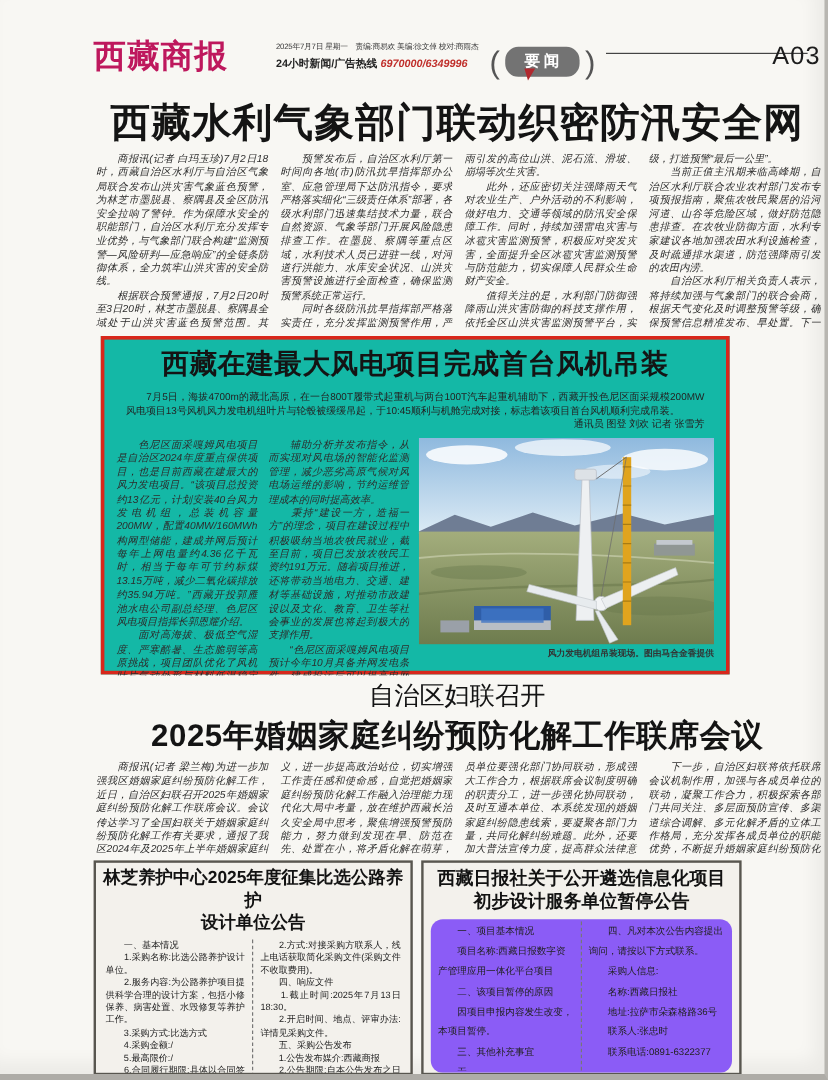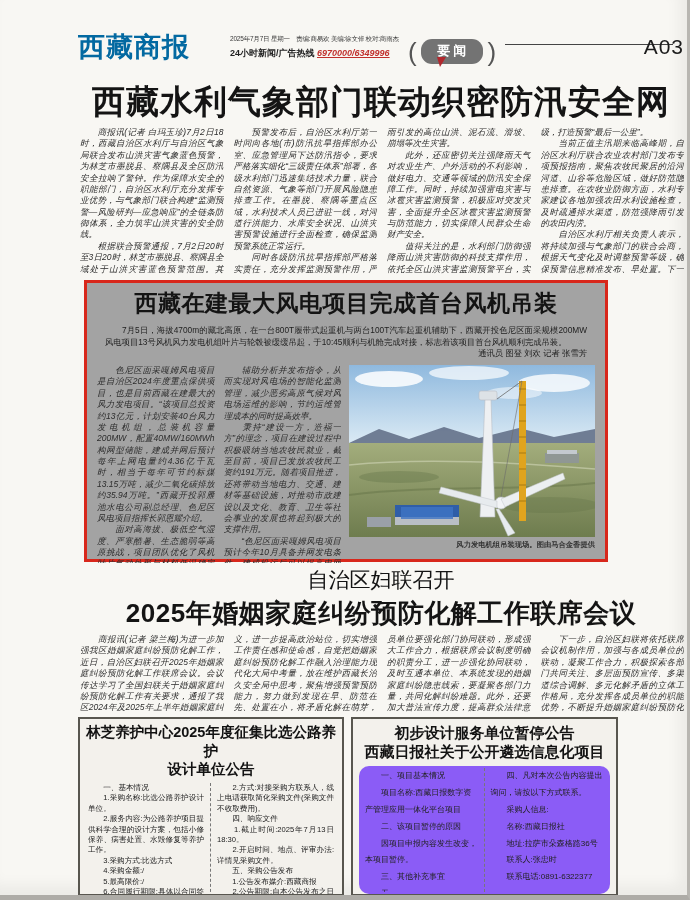--- a/index.html
+++ b/index.html
@@ -9,26 +9,26 @@
     background:#f8f7f3; overflow:hidden;
     font-family:"Liberation Sans", sans-serif; color:#222;
     border-right:3px solid #b8b6b1; border-bottom:5px solid #aeaca7;
     box-shadow: inset -8px -10px 14px rgba(0,0,0,0.05);
   }
   
   .masthead { position:absolute; top:33px; left:78px; width:606px; height:44px; }
   .logo {
     position:absolute; left:0; top:0;
     font-family:"Liberation Serif", serif; font-weight:bold;
-    font-size:27px; color:#0369a1; letter-spacing:1px; line-height:1.1;
+    font-size:27px; color:#be185d; letter-spacing:1px; line-height:1.1;
   }
   .mast-info { position:absolute; left:152px; top:2px; width:190px; }
   .mast-info .credits { font-size:6.5px; color:#3a3a3a; white-space:nowrap; letter-spacing:-0.2px; }
   .mast-info .hotline { font-size:9px; font-weight:bold; color:#222; margin-top:3px; white-space:nowrap; }
-  .mast-info .hotline .num { color:#c0302c; font-style:italic; font-weight:bold;text-decoration:underline; }
+  .mast-info .hotline .num { color:#c0302c; font-style:italic; font-weight:bold; }
   .badge-row { position:absolute; left:330px; top:4px; width:276px; height:40px; }
   .paren { font-size:26px; font-weight:normal; color:#555; line-height:30px; }
   .badge {
     position:relative; display:inline-block; background:#737373; color:#fff;
     font-size:13px; font-weight:bold; letter-spacing:3px;
     padding:3px 14px 4px 16px; border-radius:11px; vertical-align:6px;
   }
   .badge:after {
     content:""; position:absolute; left:16px; bottom:-9px;
     border:6px solid transparent; border-top:10px solid #b1282e; border-left-width:3px;
@@ -42,21 +42,21 @@
   }
   .cols { display:flex; gap:10px; }
   .col {
     flex:1; font-size:8.5px; line-height:1.34; text-align:justify;
     white-space:pre-line; overflow:hidden; color:#2c2c2c;font-style:italic;
   }
   .a1cols { position:absolute; top:127px; left:80px; width:604px; height:148px; }
   
   .wind-box {
     position:absolute; top:280px; left:84px; width:524px; height:282px;
-    border:3px solid #d8271b; background:#a3a3a3; padding:5px 10px 0 10px;
+    border:3px solid #d8271b; background:#14b8a6; padding:5px 10px 0 10px;
   }
   .wind-headline { text-align:center; font-size:23px; font-weight:bold; color:#141414; letter-spacing:0.5px; }
   .wind-intro {
     margin:5px 8px 0 8px; font-size:8.3px; line-height:1.45; text-align:justify;
     color:#222; white-space:pre-line;
   }
   .wind-byline { margin:0 8px; font-size:8.3px; text-align:right; color:#222; }
   .wind-body { display:flex; margin-top:6px; }
   .wind-cols { width:246px; height:198px; display:flex; gap:9px; }
   .photo-wrap { width:246px; margin-left:8px;font-weight:bold; }
@@ -224,22 +224,22 @@
 　　采购人:西藏自治区高等级公路事业发展和应急保障中心林芝养护中心
 　　地址:西藏林芝市巴宜区永久路455号
 　　邮政编码:860000
 　　联系人:王先生
 　　联系方式:18089540797
 　　七、其他:详见采购文件。</div>
       </div>
     </div>
     <div class="nbox right">
       <div class="ntitle">
+        <div>西藏日报社关于公开遴选信息化项目</div>
         <div>初步设计服务单位暂停公告</div>
-        <div>西藏日报社关于公开遴选信息化项目</div>
       </div>
       <div class="ncard">
         <div class="ncol first">　　一、项目基本情况
 　　项目名称:西藏日报数字资产管理应用一体化平台项目
 　　二、该项目暂停的原因
 　　因项目申报内容发生改变，本项目暂停。
 　　三、其他补充事宜
 　　无。</div>
         <div class="ncol second">　　四、凡对本次公告内容提出询问，请按以下方式联系。
 　　采购人信息:

